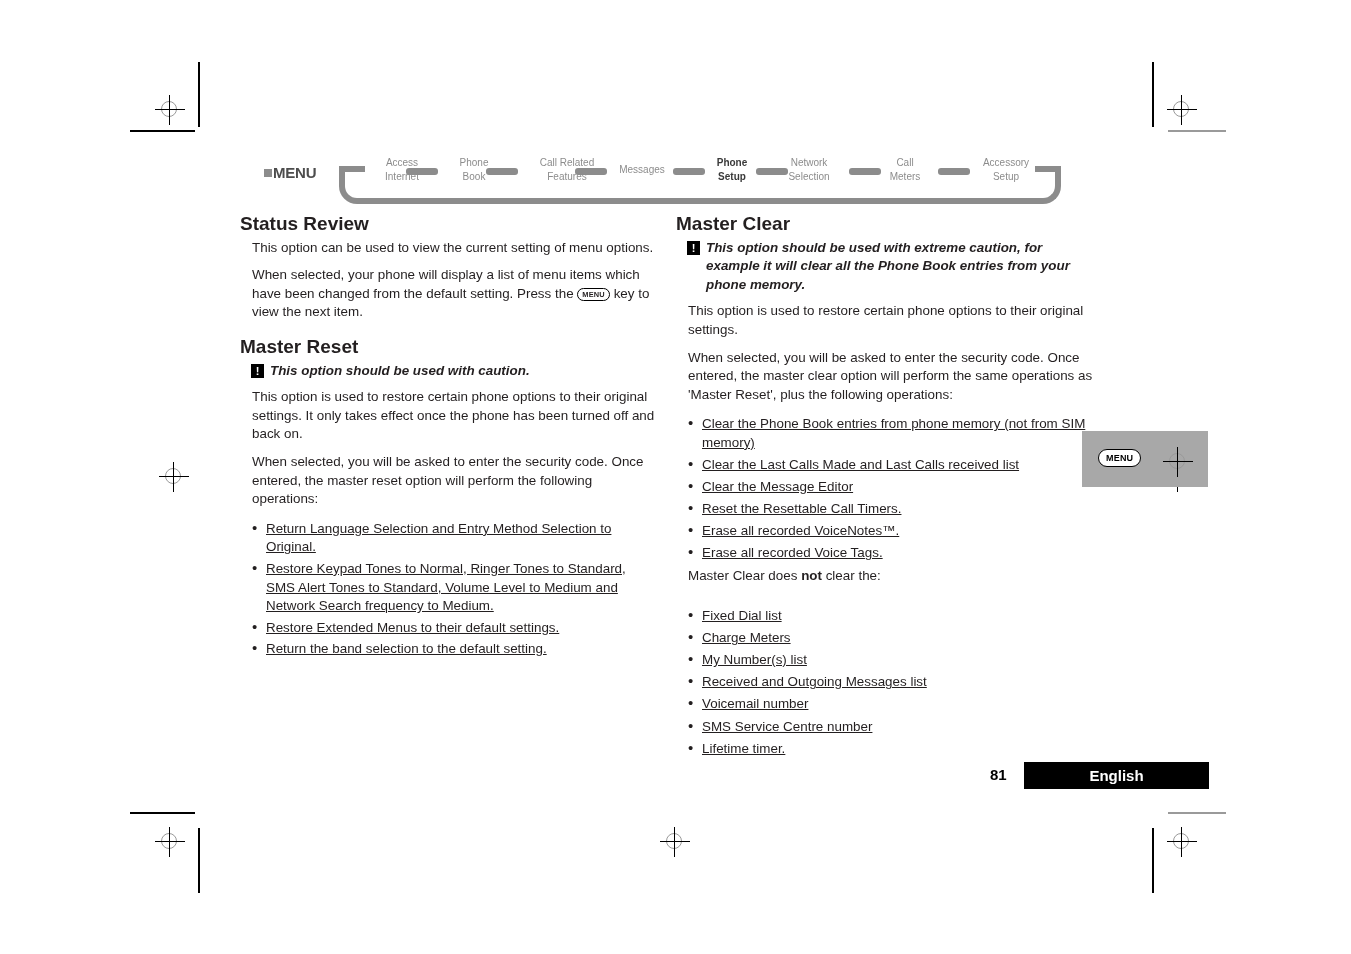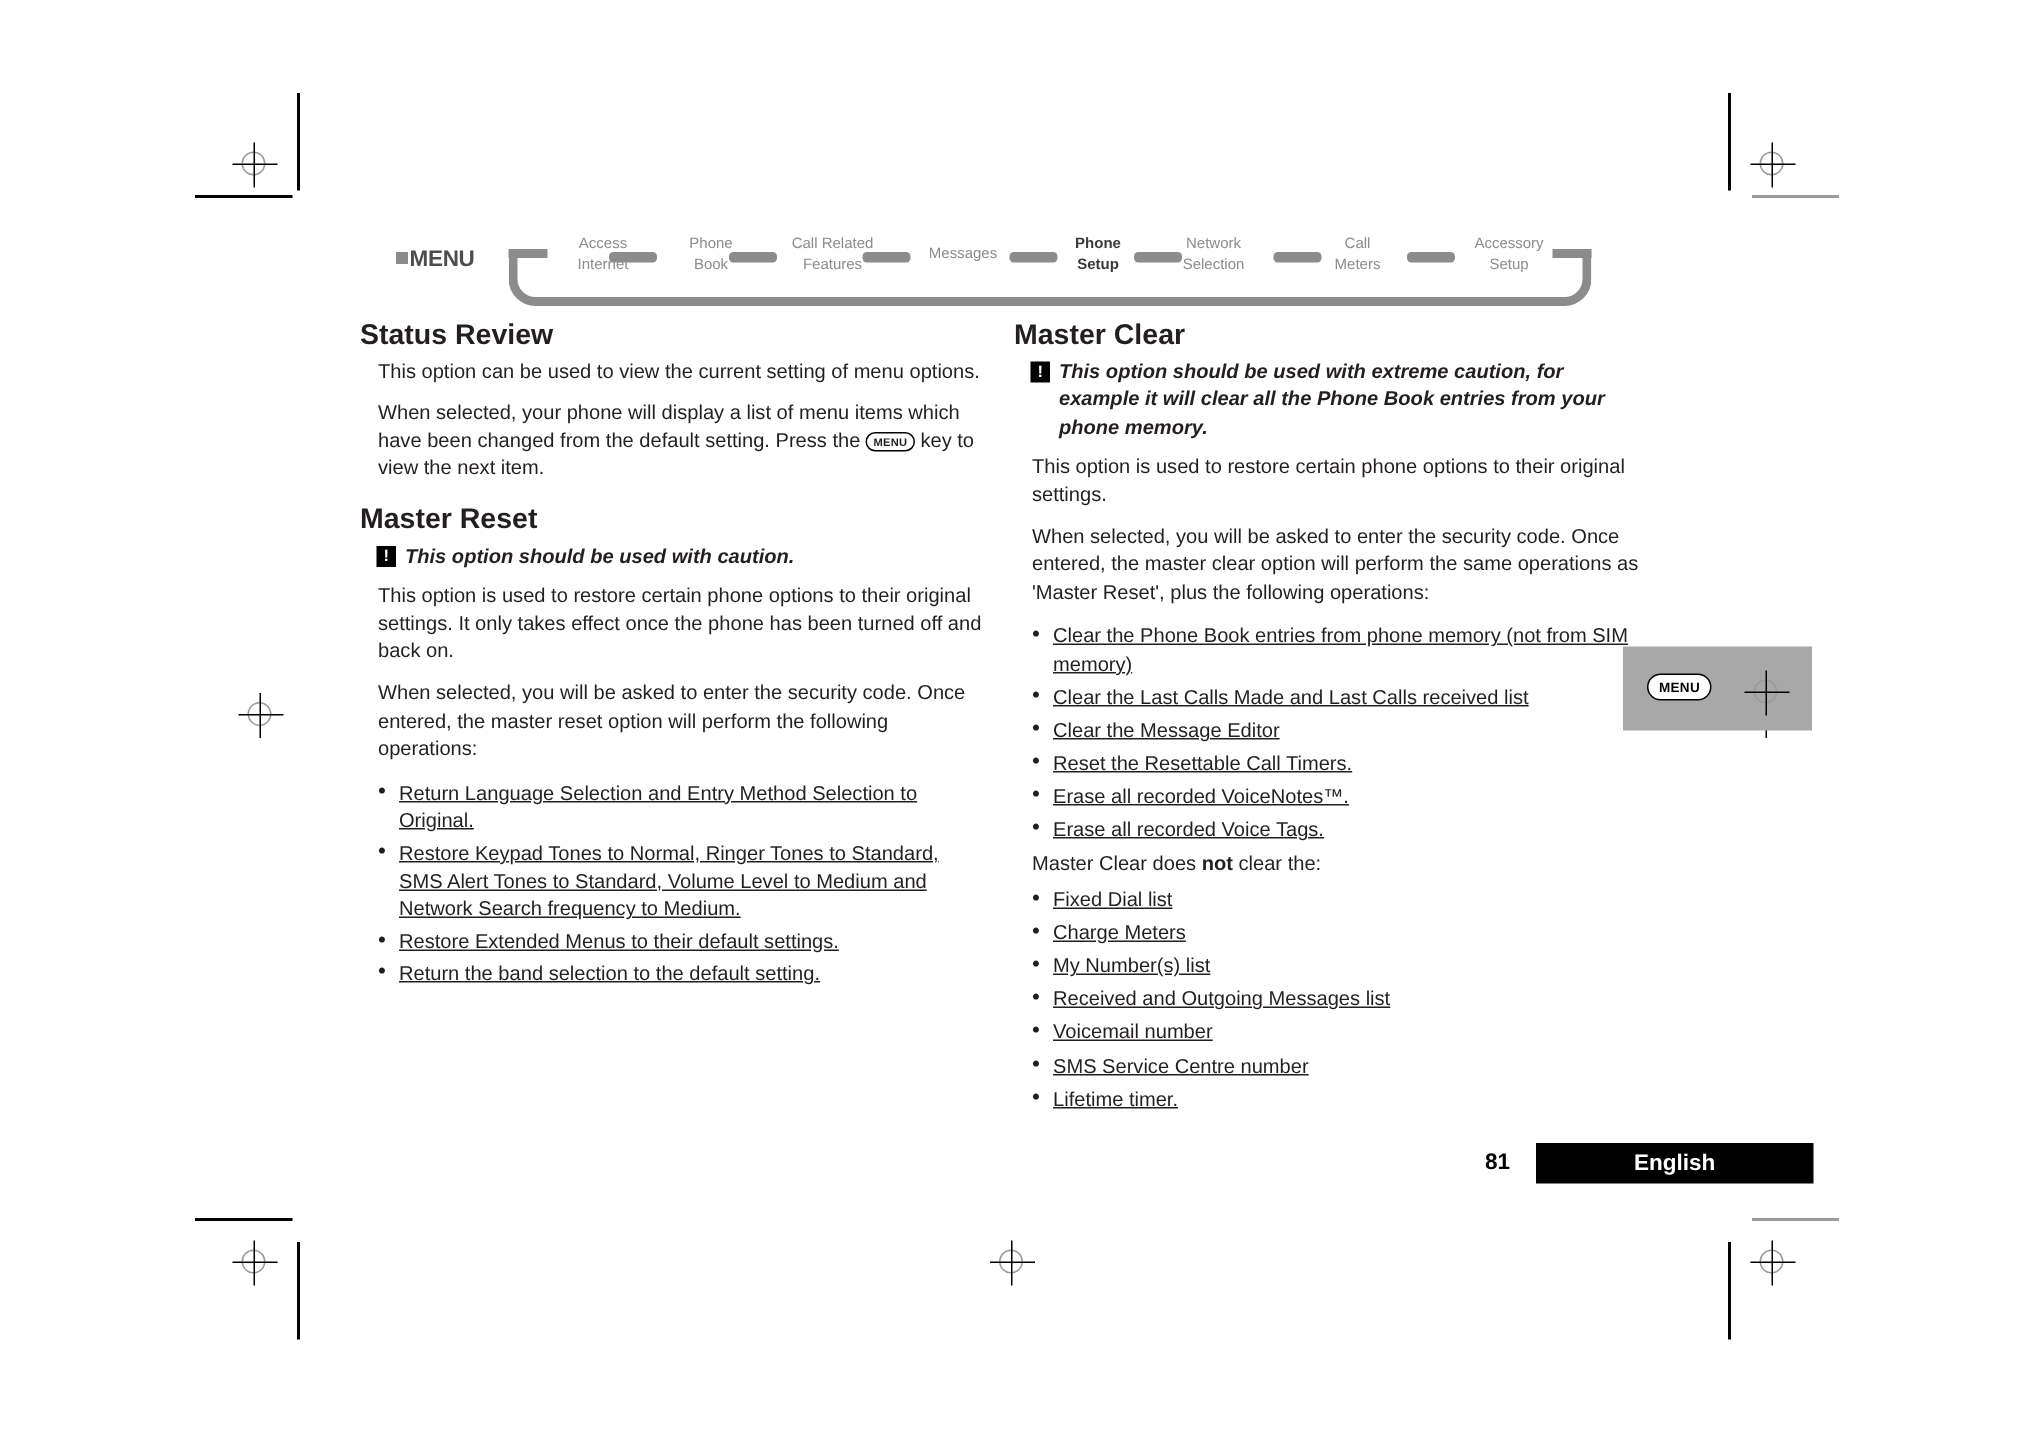--- a/index.html
+++ b/index.html
@@ -329,21 +329,21 @@
   <div class="nav-connector" style="left:674px; width:32px;"></div>
 
   <div class="nav-item" style="left:100px; width:76px;">
     <div>Access</div>
     <div>Internet</div>
   </div>
   <div class="nav-item" style="left:180px; width:60px;">
     <div>Phone</div>
     <div>Book</div>
   </div>
-  <div class="nav-item" style="left:243px; width:96px;text-align:center;">
+  <div class="nav-item" style="left:255px; width:96px;text-align:center;">
     <div>Call Related</div>
     <div>Features</div>
   </div>
   <div class="nav-item" style="left:340px; width:76px; top:11px;">
     <div>Messages</div>
   </div>
   <div class="nav-item current" style="left:438px; width:60px;">
     <div>Phone</div>
     <div>Setup</div>
   </div>
@@ -397,21 +397,21 @@
   <p class="para">This option is used to restore certain phone options to their original settings.</p>
   <p class="para last">When selected, you will be asked to enter the security code. Once entered, the master clear option will perform the same operations as 'Master Reset', plus the following operations:</p>
   <ul class="bullets tight">
     <li>Clear the Phone Book entries from phone memory (not from SIM memory)</li>
     <li>Clear the Last Calls Made and Last Calls received list</li>
     <li>Clear the Message Editor</li>
     <li>Reset the Resettable Call Timers.</li>
     <li>Erase all recorded VoiceNotes™.</li>
     <li>Erase all recorded Voice Tags.</li>
   </ul>
-  <p class="para" style="margin-bottom:6px;">
+  <p class="para" style="margin-bottom:22px;">
     <span>Master Clear does </span><b class="inline-bold">not</b><span> clear the:</span>
   </p>
   <ul class="bullets tight">
     <li>Fixed Dial list</li>
     <li>Charge Meters</li>
     <li>My Number(s) list</li>
     <li>Received and Outgoing Messages list</li>
     <li>Voicemail number</li>
     <li>SMS Service Centre number</li>
     <li>Lifetime timer.</li>

